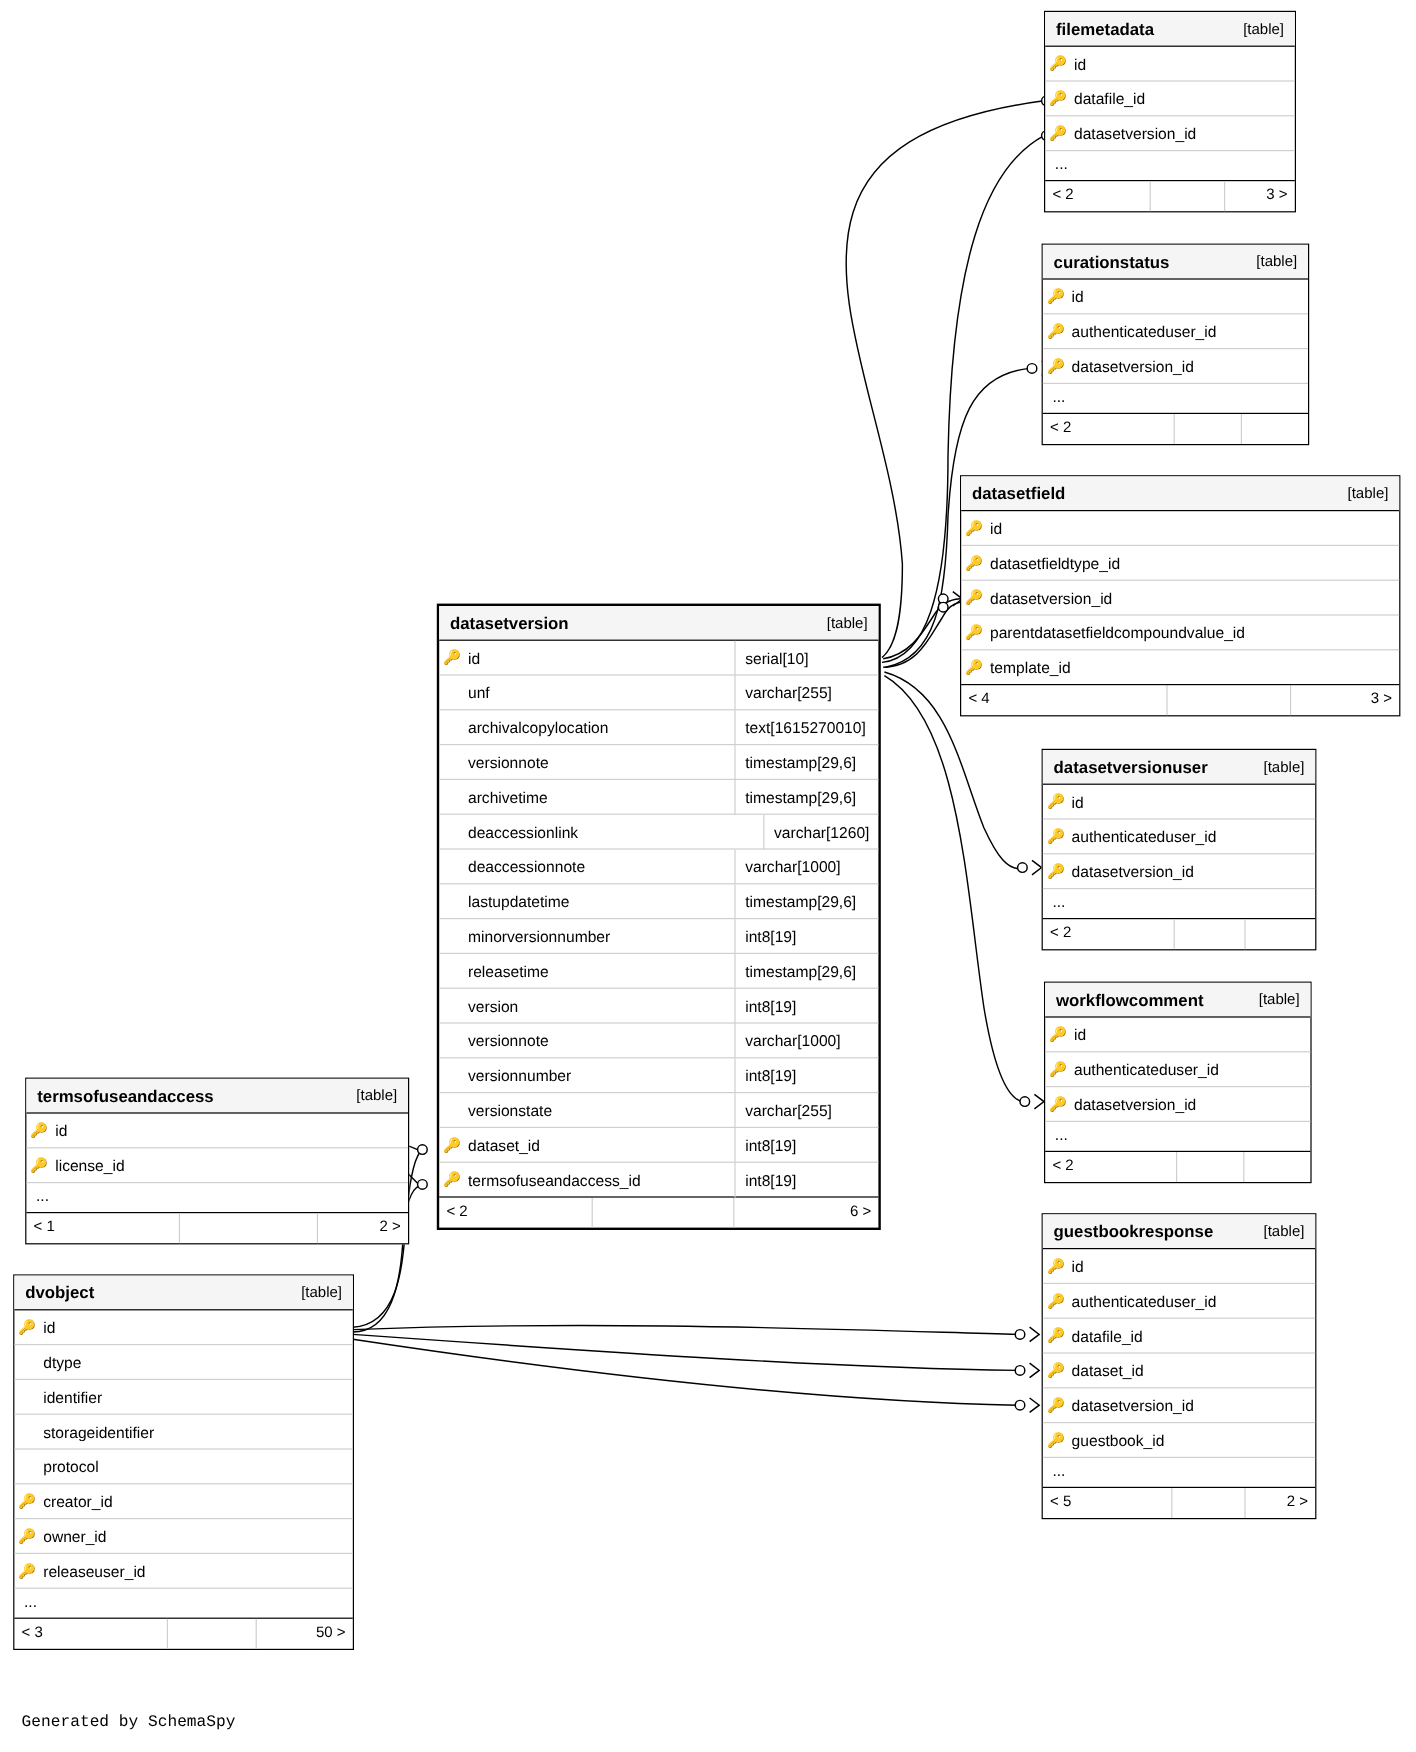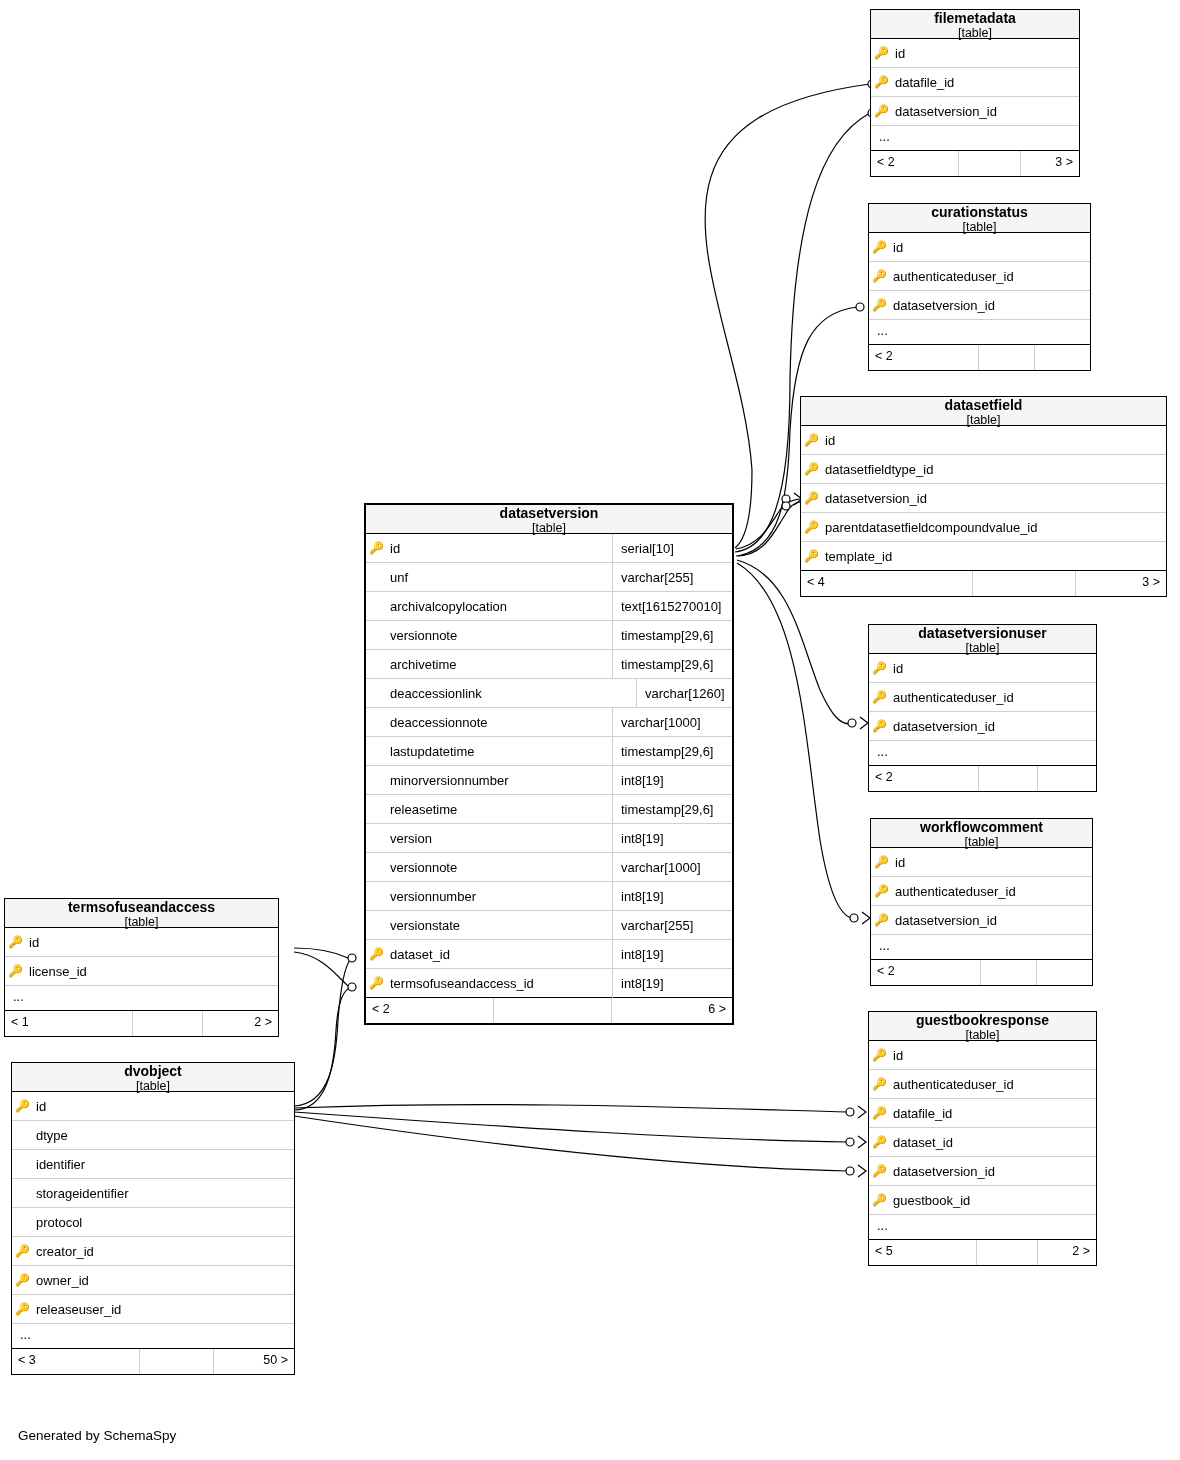--- a/index.html
+++ b/index.html
@@ -40,21 +40,20 @@
   }
   .tbl-header {
     display: flex;
     justify-content: space-between;
     align-items: center;
     background: #f5f5f5;
     border-bottom: 1px solid #000000;
     padding: 0 9px;
     height: 29px;
     box-sizing: border-box;
-    flex-direction: column;
   }
   .tbl-name {
     font-weight: bold;
     font-size: 14px;
   }
   .tbl-tag {
     font-size: 12.5px;
     color: #000;
   }
   .row {
@@ -112,20 +111,21 @@
   }
   .footer .f-cell:last-child { border-right: none; }
   .footer .f-left { flex: 0 0 auto; text-align: left; }
   .footer .f-mid { flex: 1 1 auto; }
   .footer .f-right { flex: 0 0 auto; text-align: right; }
   #credit {
     position: absolute;
     left: 18px;
     top: 1428px;
     font-size: 13.5px;
+    font-family: Liberation Mono, monospace;
   }
 </style>
 </head>
 <body>
 
 <div id="canvas">
 
   <svg class="edges" viewBox="0 0 1180 1460">
     <g fill="none" stroke="#000" stroke-width="1.2">
 
@@ -437,21 +437,21 @@
       <span class="colname">termsofuseandaccess_id</span>
       <span class="coltype" style="width:120px">int8[19]</span>
     </div>
     <div class="footer">
       <span class="f-cell f-left" style="width:128px">&lt; 2</span>
       <span class="f-cell f-mid"></span>
       <span class="f-cell f-right" style="width:120px">6 &gt;</span>
     </div>
   </div>
 
-  <div class="table-box" style="left:4px; top:898px; width:275px;">
+  <div class="table-box" style="left:21px; top:898px; width:320px;">
     <div class="tbl-header">
       <span class="tbl-name">termsofuseandaccess</span>
       <span class="tbl-tag">[table]</span>
     </div>
     <div class="row">
       <span class="key key-pk">🔑</span>
       <span class="colname">id</span>
     </div>
     <div class="row">
       <span class="key key-fk">🔑</span>

